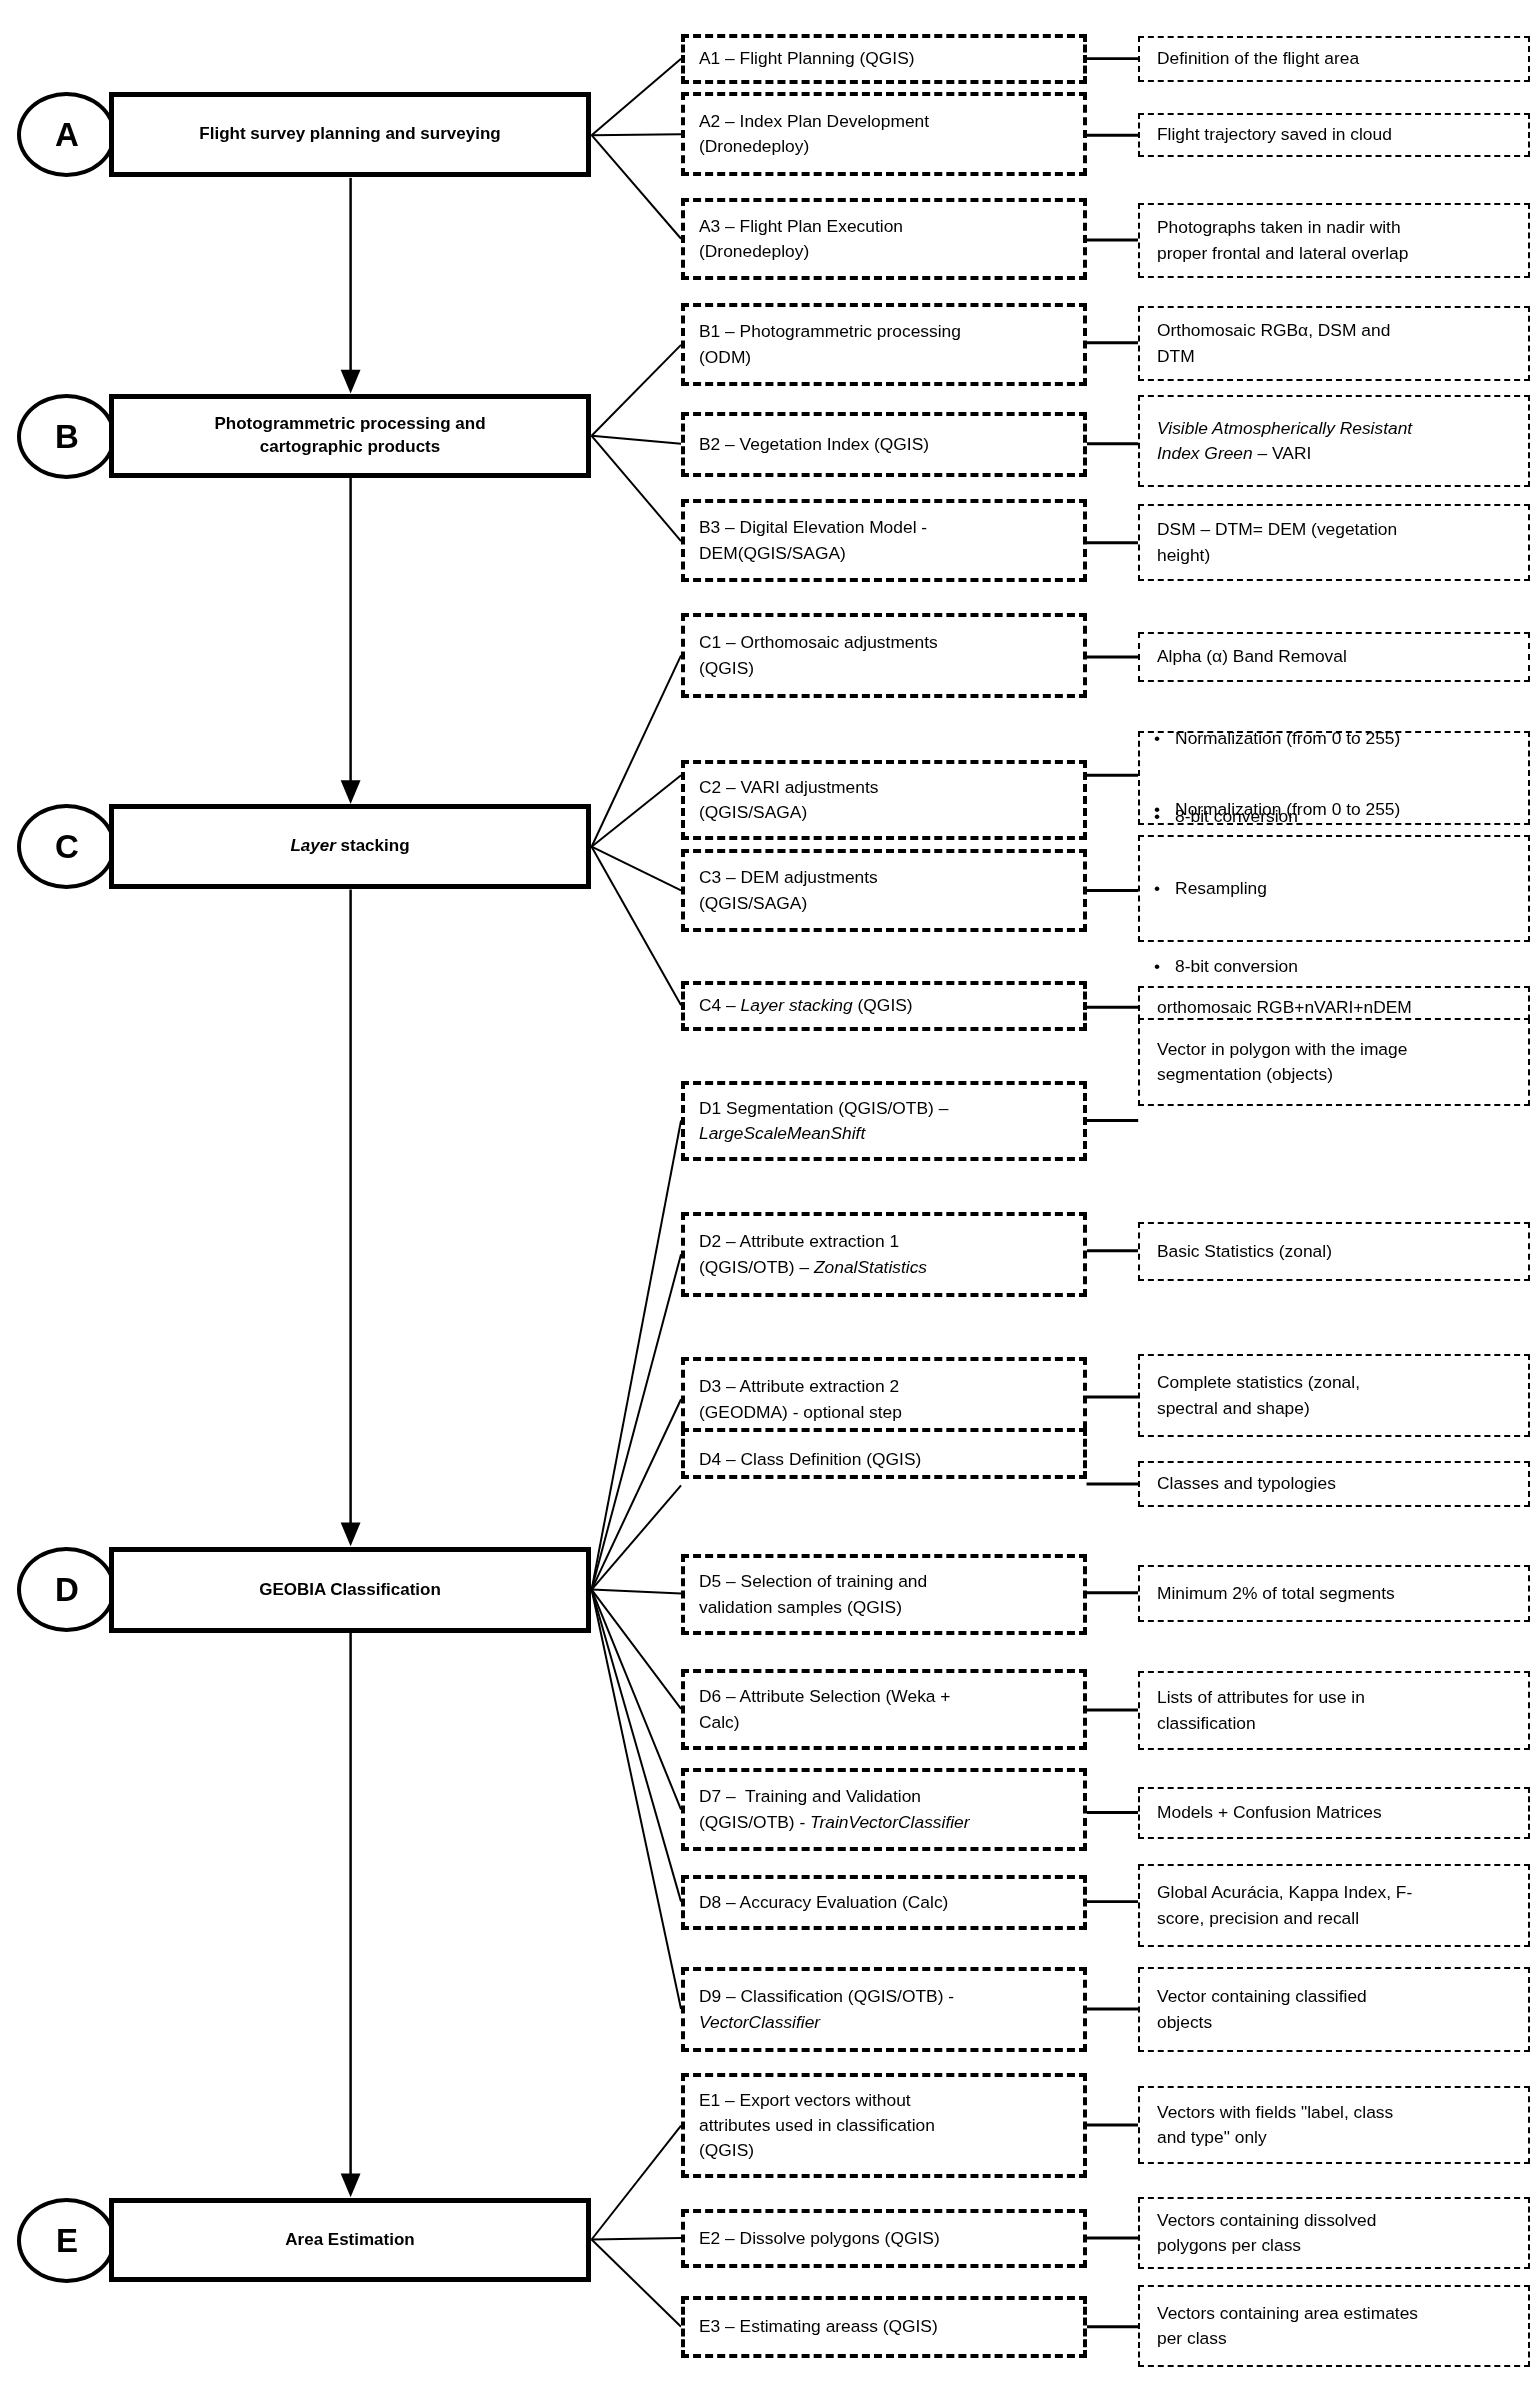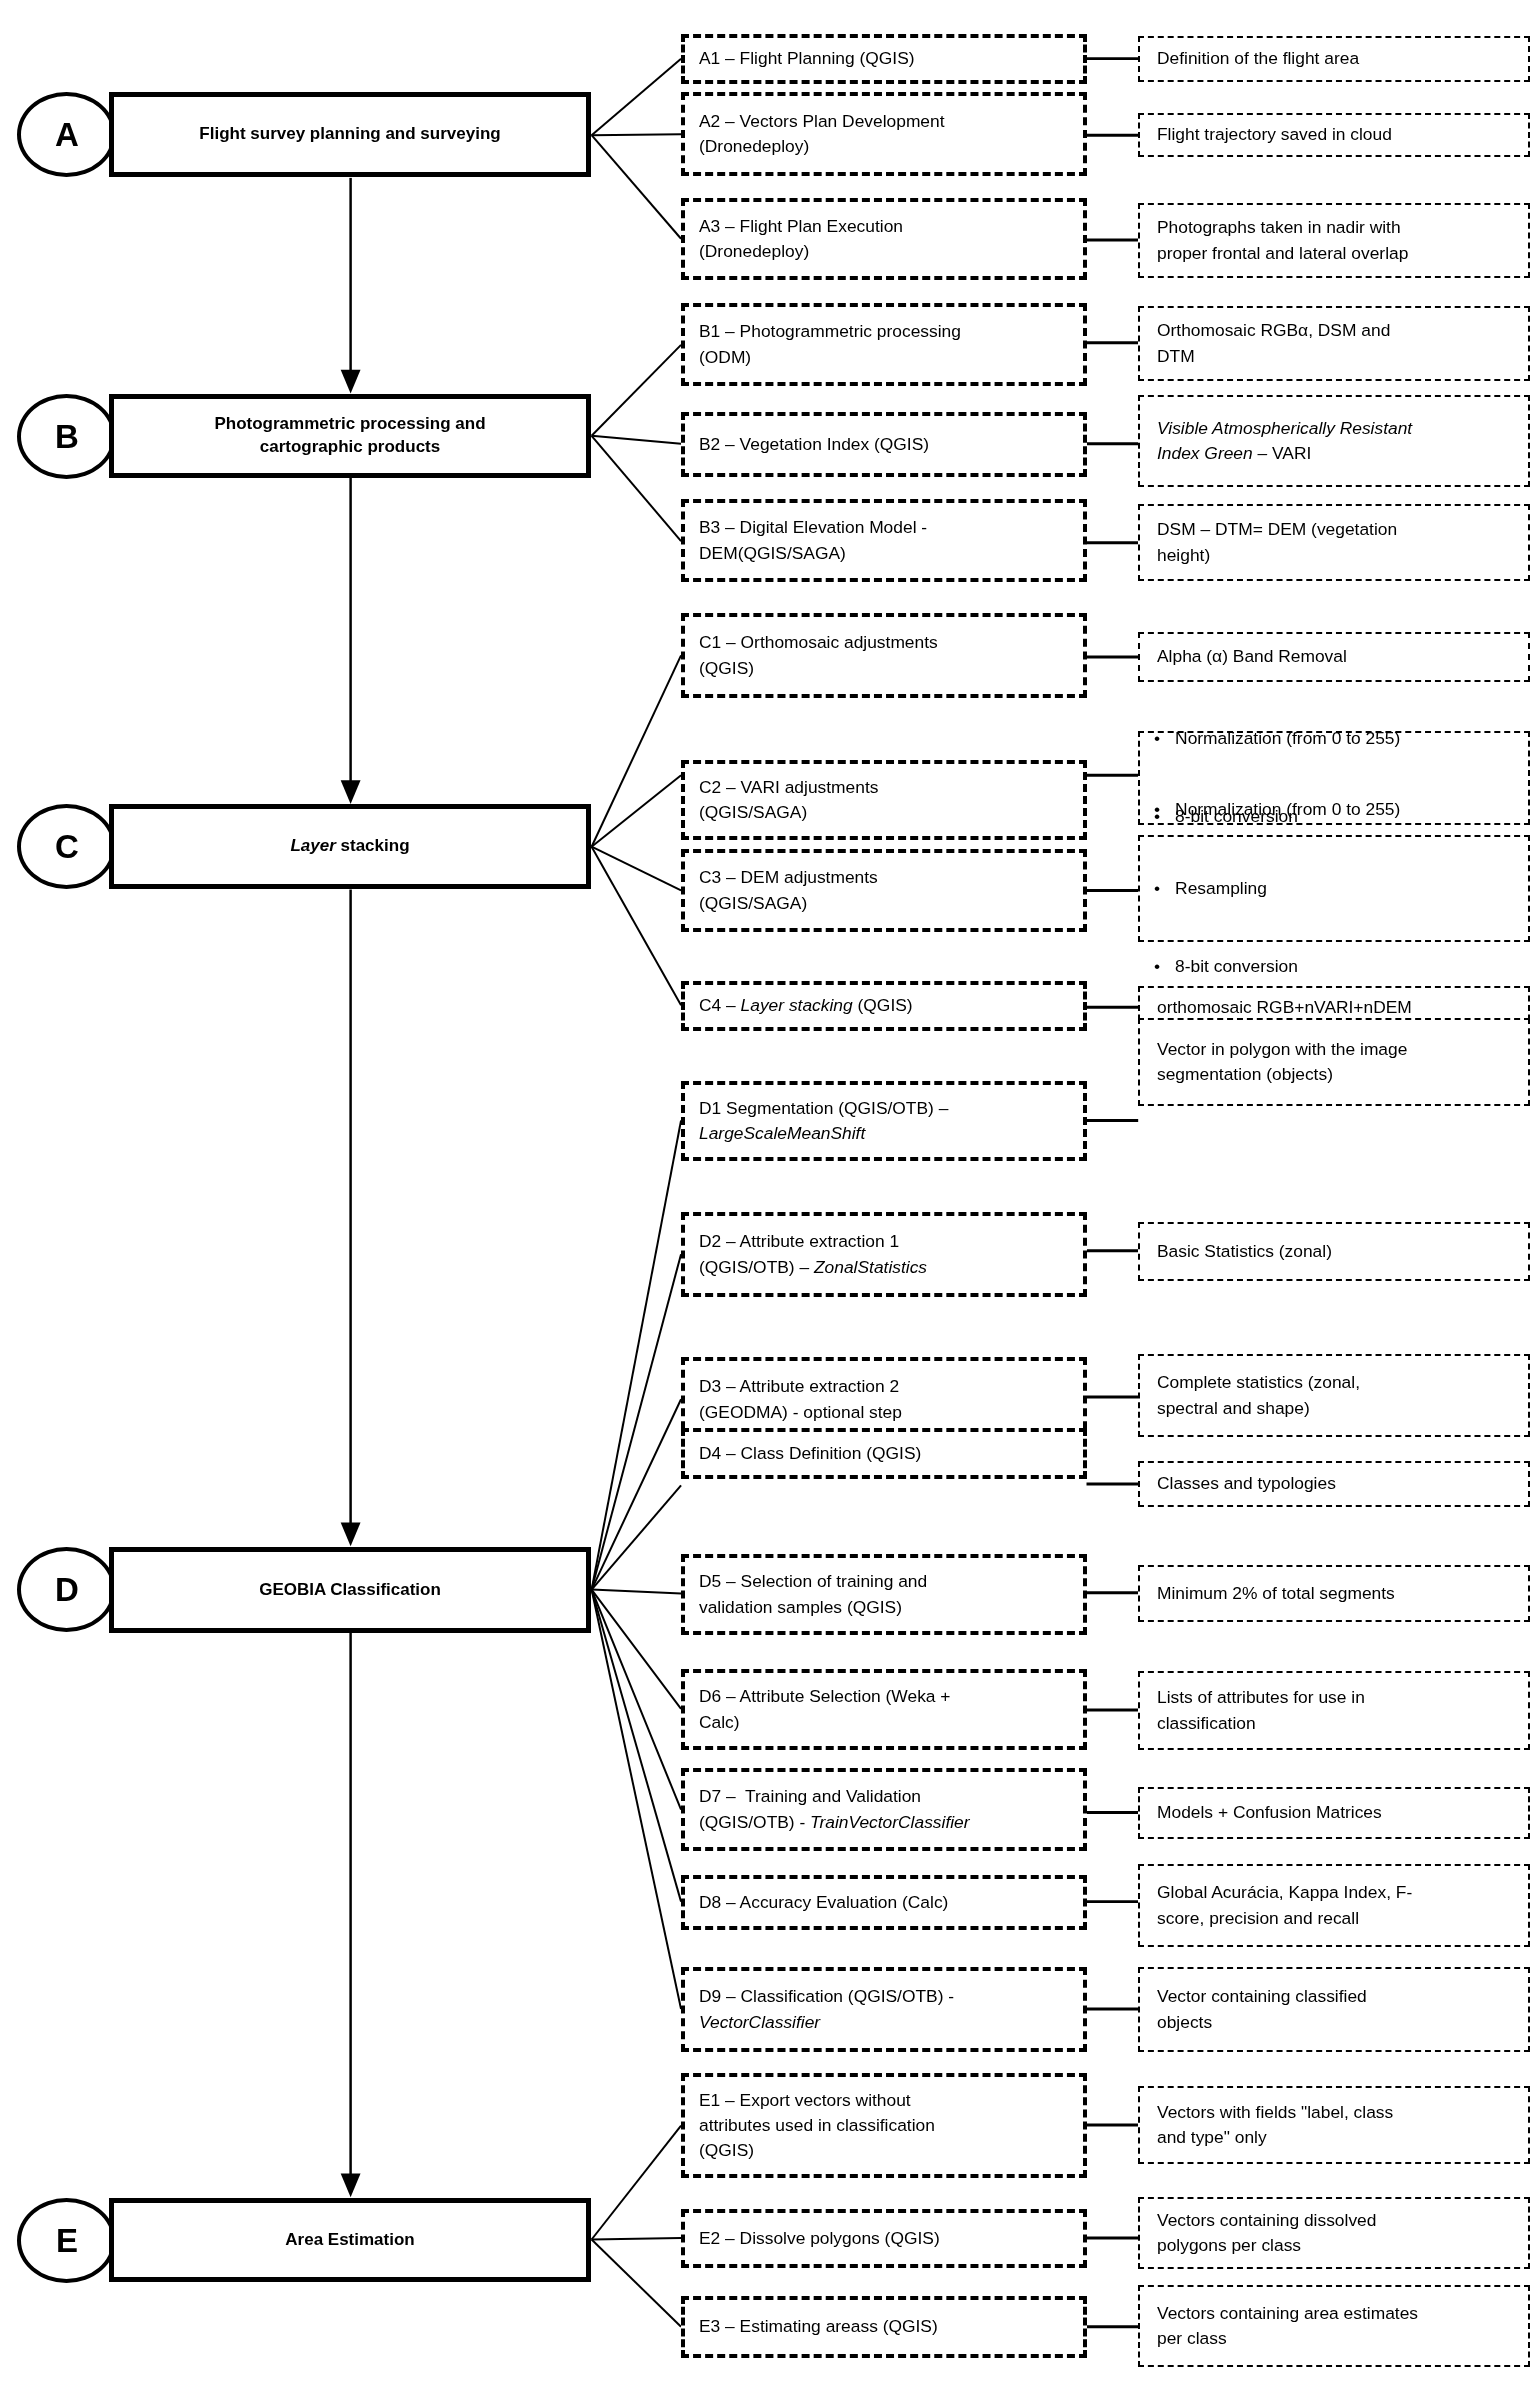--- a/index.html
+++ b/index.html
@@ -131,21 +131,21 @@
   </div>
 
   <div class="stepbox" id="step-A1" style="top:34px;height:50px;">
     <div class="txt"><span>A1 – Flight Planning (QGIS)</span></div>
   </div>
   <div class="outbox" id="out-A1" style="top:36px;height:46px;">
     <div class="txt"><span>Definition of the flight area</span></div>
   </div>
 
   <div class="stepbox" id="step-A2" style="top:92px;height:84px;">
-    <div class="txt"><span>A2 – Vectors Plan Development
+    <div class="txt"><span>A2 – Index Plan Development
 (Dronedeploy)</span></div>
   </div>
   <div class="outbox" id="out-A2" style="top:113px;height:44px;">
     <div class="txt"><span>Flight trajectory saved in cloud</span></div>
   </div>
 
   <div class="stepbox" id="step-A3" style="top:198px;height:82px;">
     <div class="txt"><span>A3 – Flight Plan Execution
 (Dronedeploy)</span></div>
   </div>
@@ -237,21 +237,21 @@
 
   <div class="stepbox" id="step-D3" style="top:1357px;height:85px;">
     <div class="txt"><span>D3 – Attribute extraction 2
 (GEODMA) - optional step</span></div>
   </div>
   <div class="outbox" id="out-D3" style="top:1354px;height:83px;">
     <div class="txt"><span>Complete statistics (zonal,
 spectral and shape)</span></div>
   </div>
 
-  <div class="stepbox" id="step-D4" style="top:1428px;height:51px;">
+  <div class="stepbox" id="step-D4" style="top:1428px;height:51px;align-items:flex-end;">
     <div class="txt"><span>D4 – Class Definition (QGIS)</span></div>
   </div>
   <div class="outbox" id="out-D4" style="top:1461px;height:46px;">
     <div class="txt"><span>Classes and typologies</span></div>
   </div>
 
   <div class="stepbox" id="step-D5" style="top:1554px;height:81px;">
     <div class="txt"><span>D5 – Selection of training and
 validation samples (QGIS)</span></div>
   </div>

